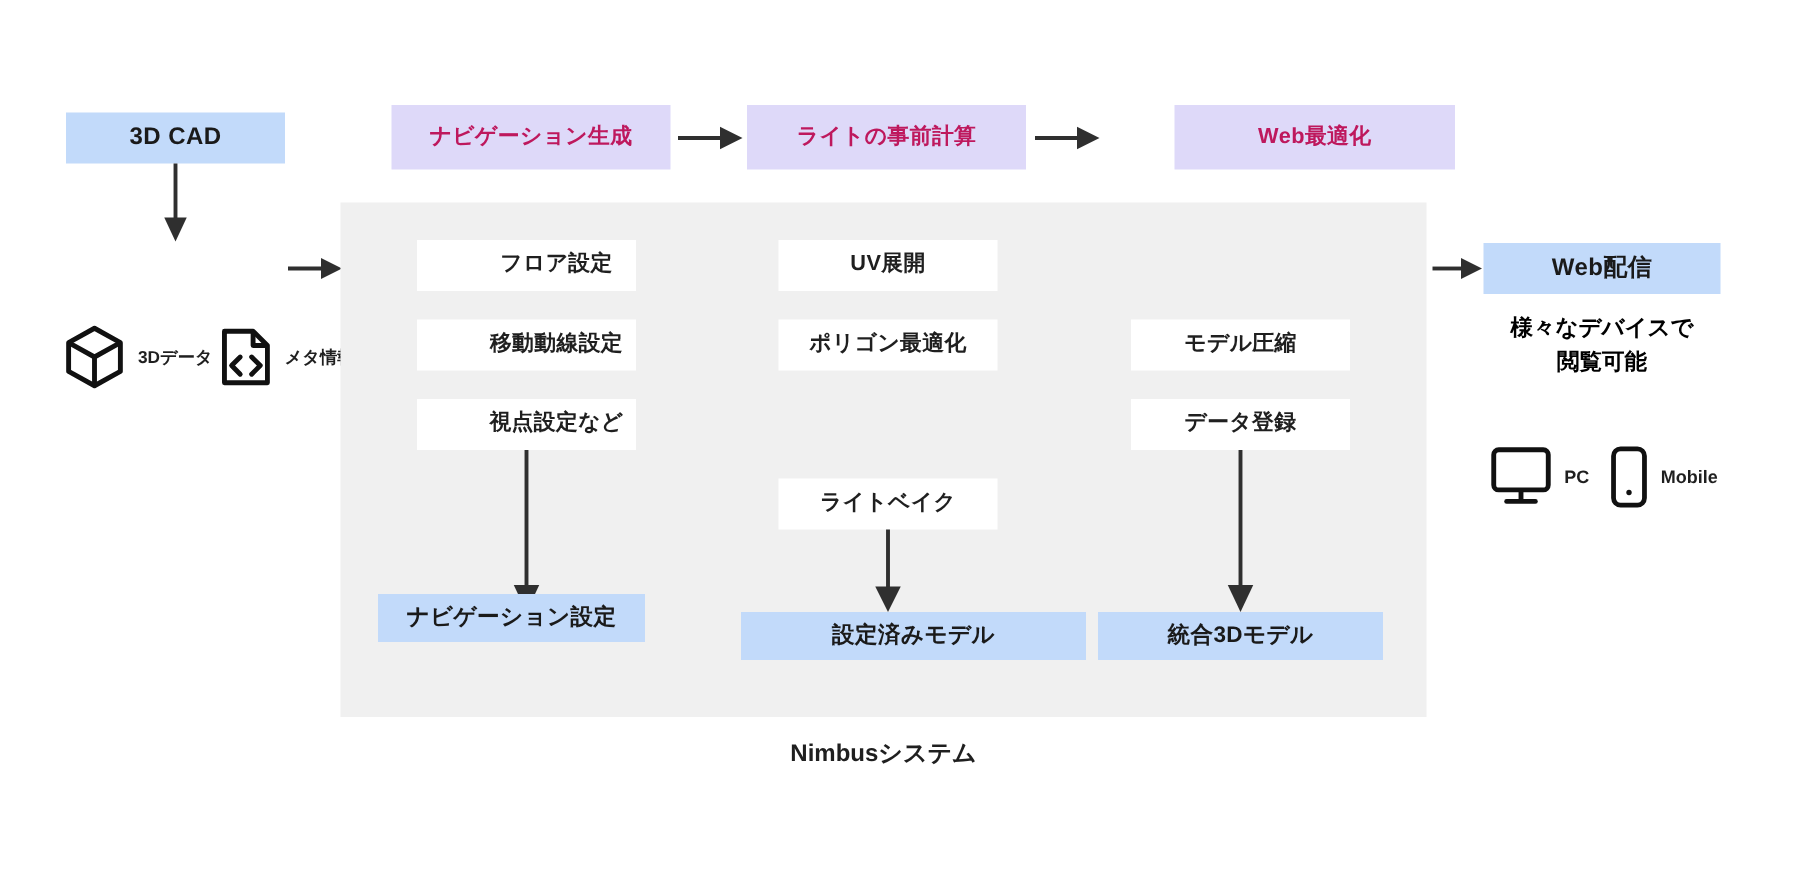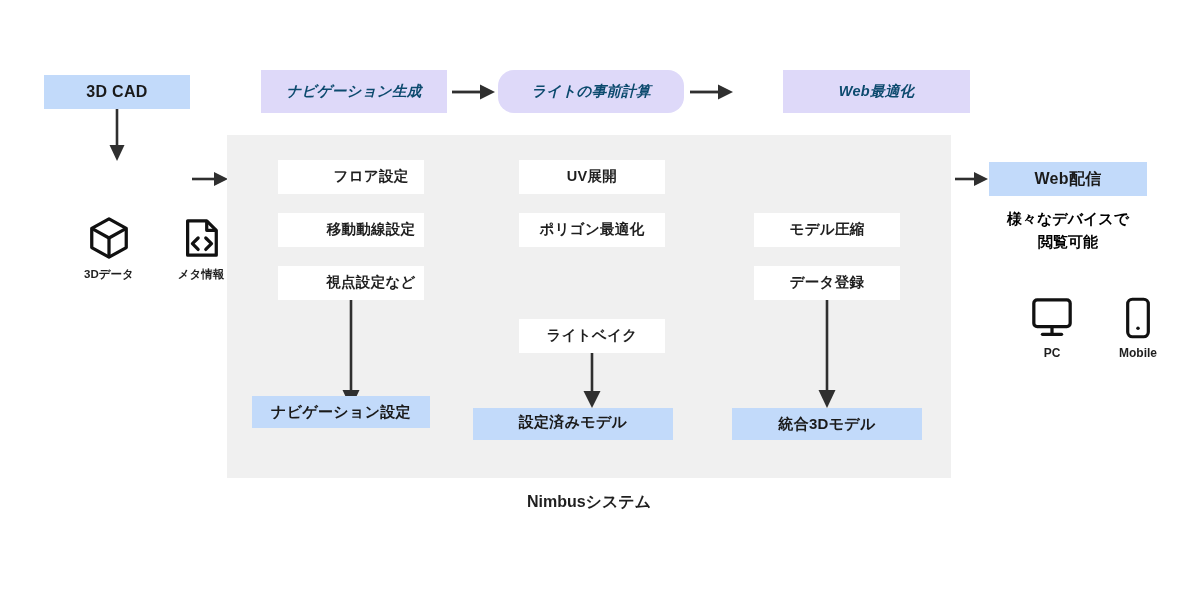--- a/index.html
+++ b/index.html
@@ -25,21 +25,21 @@
     display: flex;
     align-items: center;
     justify-content: center;
     text-align: center;
     font-weight: bold;
     letter-spacing: 0.02em;
     line-height: 1.2;
     box-sizing: border-box;
   }
   .box-blue   { background: #c2dafa; color: #1a1a1a; }
-  .box-purple { background: #ded9f9; color: #0c4a6e; font-style: italic; }
+  .box-purple { background: #ded9f9; color: #be185d; }
   .box-white  { background: #ffffff; color: #1f1f1f; }
 
   
   #system-panel {
     position: absolute;
     left: 227px;
     top: 135px;
     width: 724px;
     height: 343px;
     background: #f0f0f0;
@@ -62,51 +62,50 @@
   .legend-wrap {
     position: absolute;
     left: 40px;
     top: 215px;
     width: 155px;
     display: flex;
     justify-content: space-between;
   }
   .legend-item {
     display: flex;
-    flex-direction: column;
+    flex-direction: row;
     align-items: center;
     gap: 6px;
-    margin-left: 44px;
   }
   .legend-item .cap {
     font-size: 11.5px;
     font-weight: bold;
     color: #1f1f1f;
     white-space: nowrap;
   }
 
   
   #box-nav-gen   { left: 261px; top: 70px;  width: 186px; height: 43px; font-size: 14.5px; }
-  #box-light-pre { left: 498px; top: 70px;  width: 186px; height: 43px; font-size: 14.5px; border-radius: 16px; }
+  #box-light-pre { left: 498px; top: 70px;  width: 186px; height: 43px; font-size: 14.5px; }
   #box-web-opt   { left: 735px; top: 70px;  width: 187px; height: 43px; font-size: 14.5px; margin-left: 48px; }
 
   
   .task { width: 146px; height: 34px; font-size: 14.5px; }
   .col1 { left: 278px; padding-left: 40px; }
   .col2 { left: 519px; }
   .col3 { left: 754px; }
   .r1 { top: 160px; }
   .r2 { top: 213px; }
   .r3 { top: 266px; }
   .r4 { top: 319px; }
 
   
   .result { height: 32px; font-size: 15px; }
   #box-nav-setting   { left: 252px; top: 396px; width: 178px; }
-  #box-model-ready   { left: 473px; top: 408px; width: 200px; font-family: Liberation Mono, monospace; }
+  #box-model-ready   { left: 494px; top: 408px; width: 230px; }
   #box-model-merged  { left: 732px; top: 408px; width: 190px; }
 
   
   #box-web-deliver { left: 989px; top: 162px; width: 158px; height: 34px; font-size: 16px; }
   #deliver-note {
     position: absolute;
     left: 965px;
     top: 208px;
     width: 206px;
     text-align: center;

